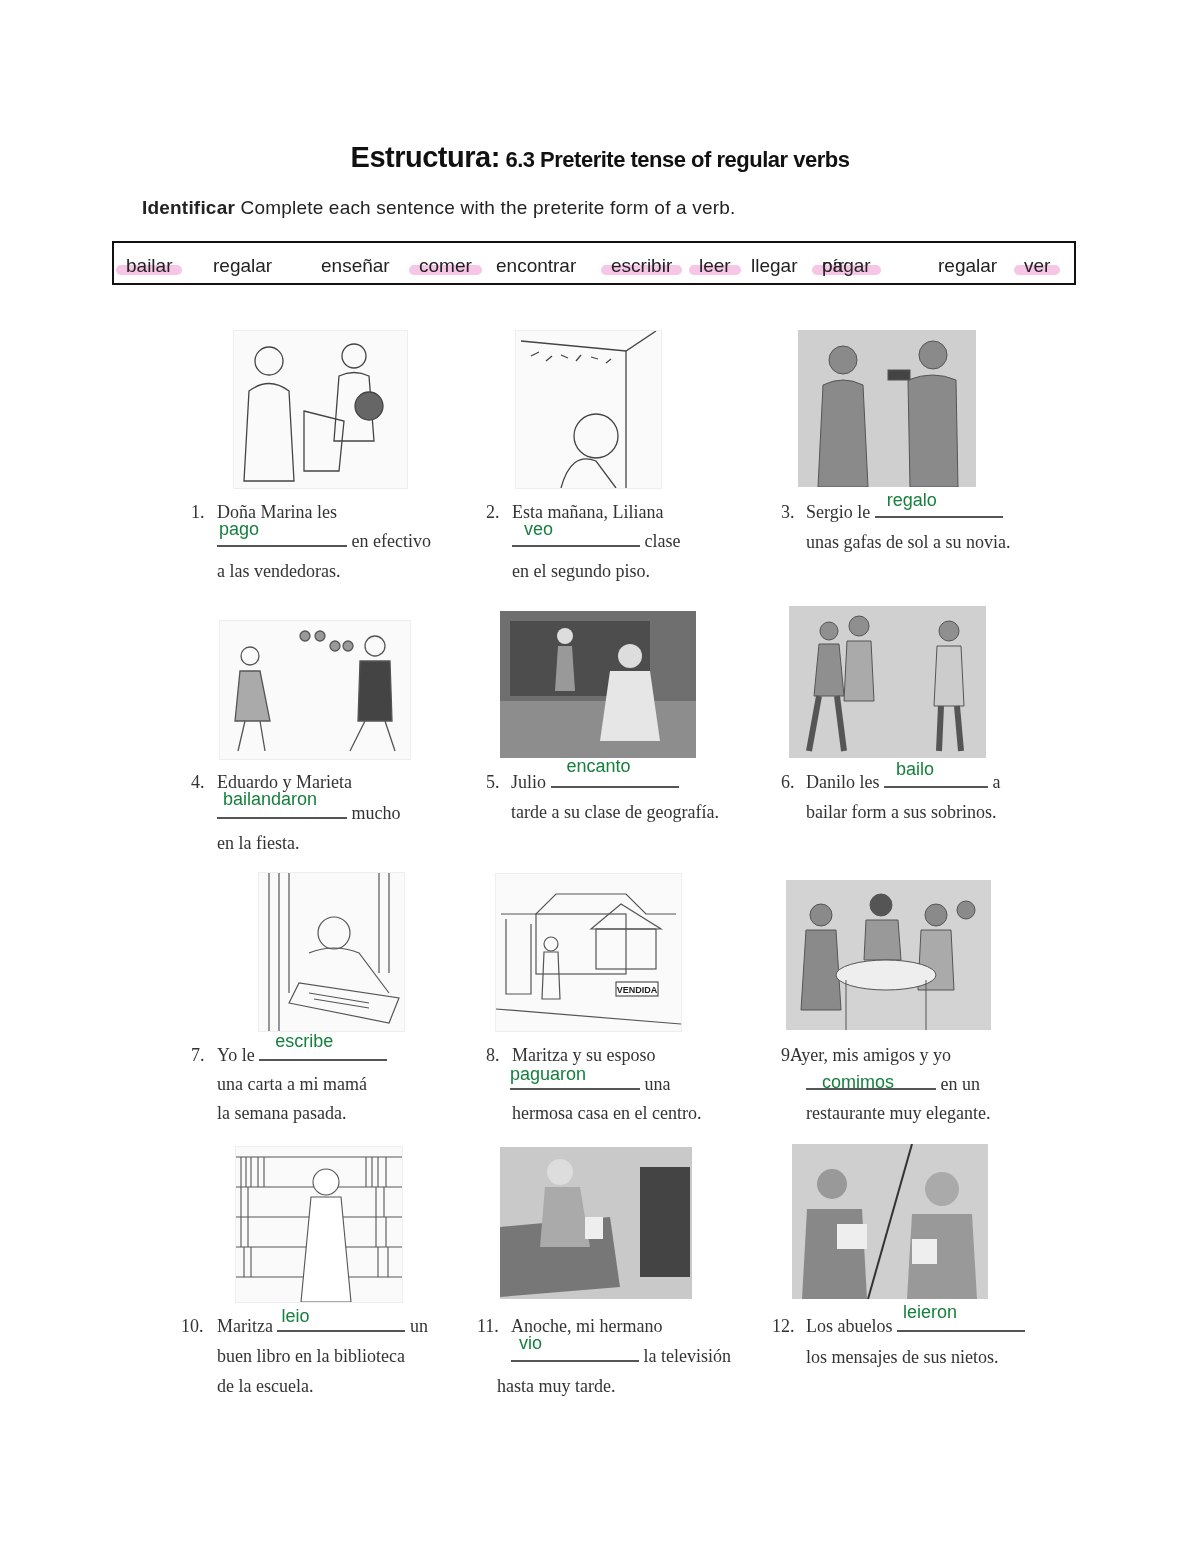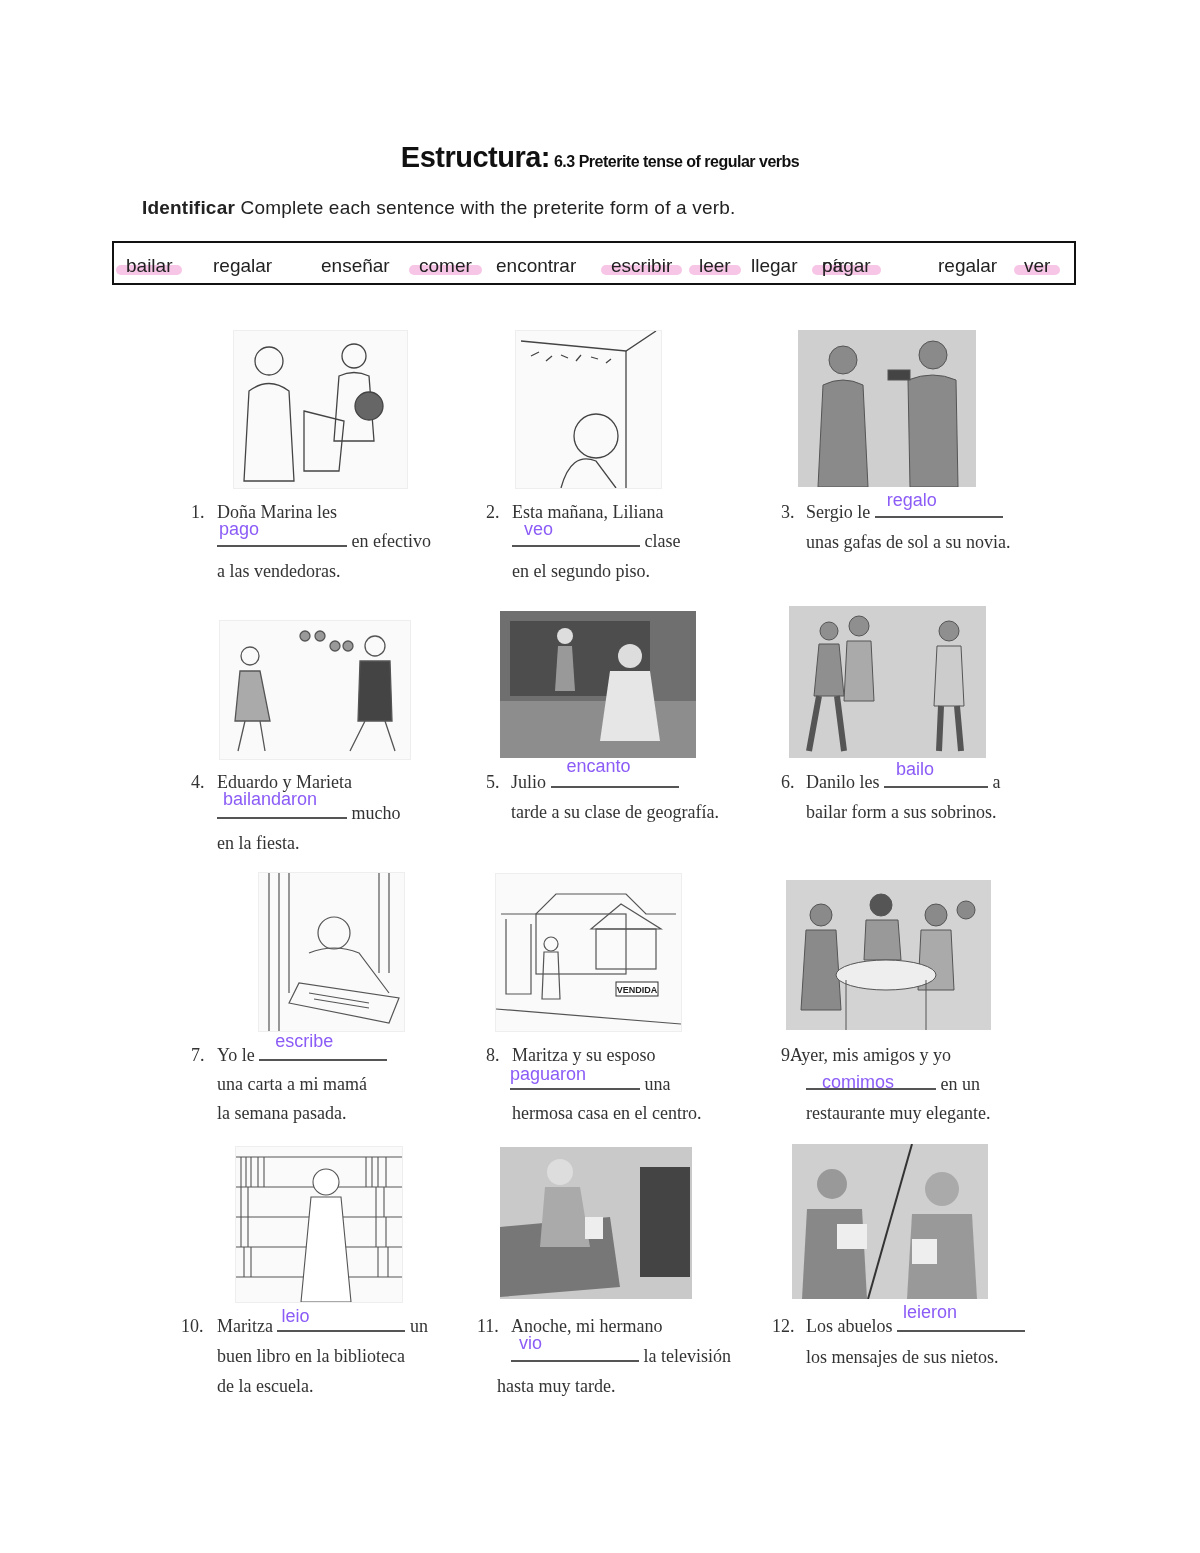--- a/index.html
+++ b/index.html
@@ -3,21 +3,21 @@
 <meta charset="utf-8">
 <style>
   html, body { margin: 0; padding: 0; background: #ffffff; }
   body { width: 1200px; height: 1553px; position: relative; overflow: hidden; }
   .title {
     position: absolute; left: 0; width: 1200px; top: 141px;
     text-align: center; font-family: "Liberation Sans", sans-serif;
     font-size: 29px; color: #111; letter-spacing: -0.5px;
   }
   .title .t1 { font-weight: bold; }
-  .title .t2 { font-weight: bold; font-size: 16px; }
+  .title .t2 { font-weight: bold; font-size: 22px; }
   .instr {
     position: absolute; left: 142px; top: 197px;
     font-family: "Liberation Sans", sans-serif; font-size: 19px; color: #222;
     letter-spacing: 0.2px;
   }
   .instr b { font-weight: bold; }
   .wordbank {
     position: absolute; left: 112px; top: 233px; width: 964px; height: 44px;
     border: 2px solid #111; box-sizing: border-box; margin-top: 8px;
   }
@@ -42,21 +42,21 @@
     font-size: 18px; color: #333; line-height: 30px;
   }
   .item .num { position: absolute; left: 0; top: 0; }
   .item .line { position: absolute; white-space: nowrap; }
   .blank {
     display: inline-block; position: relative; border-bottom: 2px solid #555;
     height: 19px; vertical-align: baseline;
   }
   .ans {
     position: absolute; font-family: "Liberation Sans", sans-serif;
-    font-size: 18px; color: #8b5cf6; left: 6px; bottom: 1px; white-space: nowrap;
+    font-size: 18px; color: #15803d; left: 6px; bottom: 1px; white-space: nowrap;
   }
   .ans.strike { bottom: -9px; }
 </style>
 </head>
 <body>
 
 <div class="title">
   <span class="t1">Estructura:</span><span class="t2"> 6.3 Preterite tense of regular verbs</span>
 </div>
 

